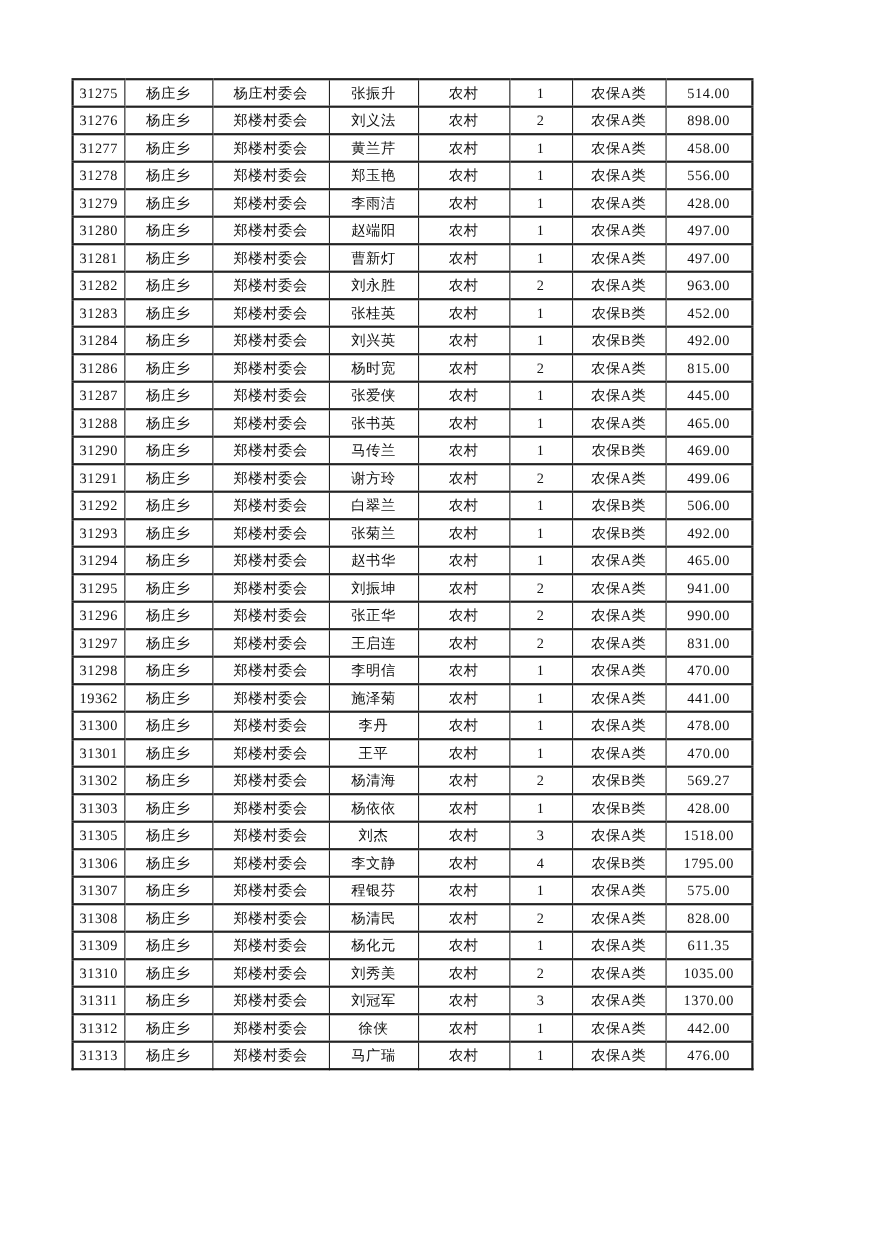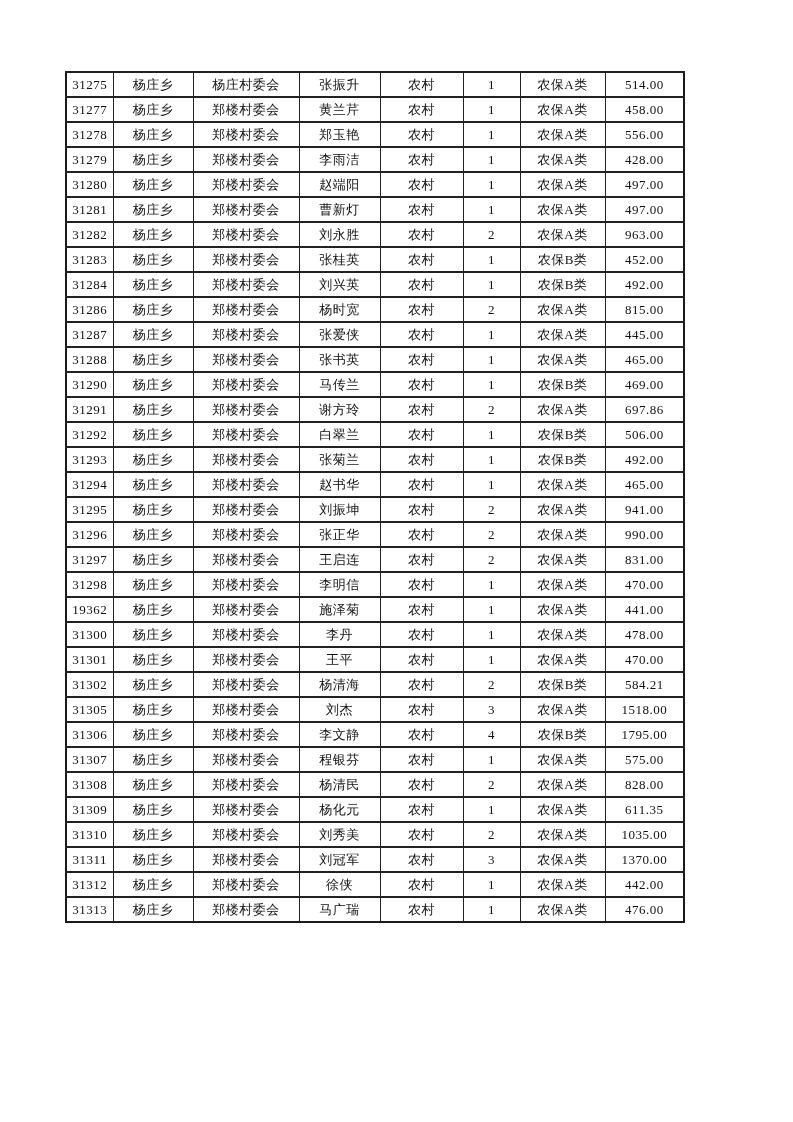--- a/index.html
+++ b/index.html
@@ -77,20 +77,30 @@
           <td>31275</td>
           <td>杨庄乡</td>
           <td>杨庄村委会</td>
           <td>张振升</td>
           <td>农村</td>
           <td>1</td>
           <td>农保A类</td>
           <td>514.00</td>
         </tr>
         <tr>
+          <td>31276</td>
+          <td>杨庄乡</td>
+          <td>郑楼村委会</td>
+          <td>刘义法</td>
+          <td>农村</td>
+          <td>2</td>
+          <td>农保A类</td>
+          <td>898.00</td>
+        </tr>
+        <tr>
           <td>31277</td>
           <td>杨庄乡</td>
           <td>郑楼村委会</td>
           <td>黄兰芹</td>
           <td>农村</td>
           <td>1</td>
           <td>农保A类</td>
           <td>458.00</td>
         </tr>
         <tr>
@@ -204,21 +214,21 @@
           <td>469.00</td>
         </tr>
         <tr>
           <td>31291</td>
           <td>杨庄乡</td>
           <td>郑楼村委会</td>
           <td>谢方玲</td>
           <td>农村</td>
           <td>2</td>
           <td>农保A类</td>
-          <td>697.86</td>
+          <td>499.06</td>
         </tr>
         <tr>
           <td>31292</td>
           <td>杨庄乡</td>
           <td>郑楼村委会</td>
           <td>白翠兰</td>
           <td>农村</td>
           <td>1</td>
           <td>农保B类</td>
           <td>506.00</td>
@@ -314,21 +324,31 @@
           <td>470.00</td>
         </tr>
         <tr>
           <td>31302</td>
           <td>杨庄乡</td>
           <td>郑楼村委会</td>
           <td>杨清海</td>
           <td>农村</td>
           <td>2</td>
           <td>农保B类</td>
-          <td>584.21</td>
+          <td>569.27</td>
+        </tr>
+        <tr>
+          <td>31303</td>
+          <td>杨庄乡</td>
+          <td>郑楼村委会</td>
+          <td>杨依依</td>
+          <td>农村</td>
+          <td>1</td>
+          <td>农保B类</td>
+          <td>428.00</td>
         </tr>
         <tr>
           <td>31305</td>
           <td>杨庄乡</td>
           <td>郑楼村委会</td>
           <td>刘杰</td>
           <td>农村</td>
           <td>3</td>
           <td>农保A类</td>
           <td>1518.00</td>

